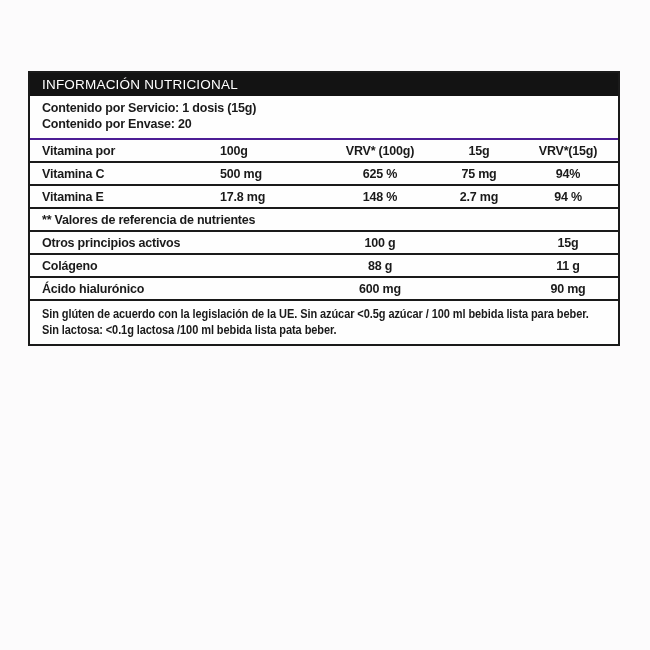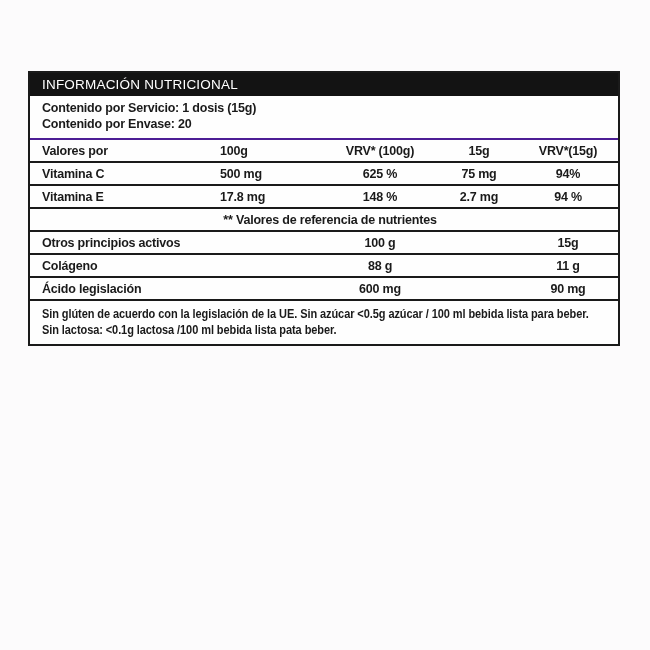--- a/index.html
+++ b/index.html
@@ -32,21 +32,21 @@
     display:flex; align-items:center;
     min-height:23px;
     border-bottom:2px solid #1a1a1a;
     font-size:12.5px; font-weight:bold; letter-spacing:-0.2px;
   }
   .c1 { flex:1; text-align:left; padding-left:12px; }
   .c2 { width:100px; }
   .c3 { width:120px; text-align:center; }
   .c4 { width:78px;  text-align:center; }
   .c5 { width:100px; text-align:center; }
-  .note-cell { flex:1; text-align:center; padding-left:12px; }
+  .note-cell { flex:1; text-align:left; padding-left:12px; }
   .footer {
     padding:5px 12px 7px 12px;
     font-size:13px; font-weight:bold; line-height:15.5px; letter-spacing:-0.1px;
   }
   .footer-inner {
     width:118%;
     transform:scaleX(0.847);
     transform-origin:0 0;
   }
 </style>
@@ -58,21 +58,21 @@
   <div class="title-bar">
     <span>INFORMACIÓN NUTRICIONAL</span>
   </div>
 
   <div class="serving">
     <div class="line">Contenido por Servicio: 1 dosis (15g)</div>
     <div class="line">Contenido por Envase: 20</div>
   </div>
 
   <div class="row">
-    <div class="c1">Valores por</div>
+    <div class="c1">Vitamina por</div>
     <div class="c2">100g</div>
     <div class="c3">VRV* (100g)</div>
     <div class="c4">15g</div>
     <div class="c5">VRV*(15g)</div>
   </div>
 
   <div class="row">
     <div class="c1">Vitamina C</div>
     <div class="c2">500 mg</div>
     <div class="c3">625 %</div>
@@ -102,21 +102,21 @@
 
   <div class="row">
     <div class="c1">Colágeno</div>
     <div class="c2"></div>
     <div class="c3">88 g</div>
     <div class="c4"></div>
     <div class="c5">11 g</div>
   </div>
 
   <div class="row">
-    <div class="c1">Ácido legislación</div>
+    <div class="c1">Ácido hialurónico</div>
     <div class="c2"></div>
     <div class="c3">600 mg</div>
     <div class="c4"></div>
     <div class="c5">90 mg</div>
   </div>
 
   <div class="footer">
     <div class="footer-inner">Sin glúten de acuerdo con la legislación de la UE. Sin azúcar &lt;0.5g azúcar / 100 ml bebida lista para beber. Sin lactosa: &lt;0.1g lactosa /100 ml bebida lista pata beber.</div>
   </div>
 

